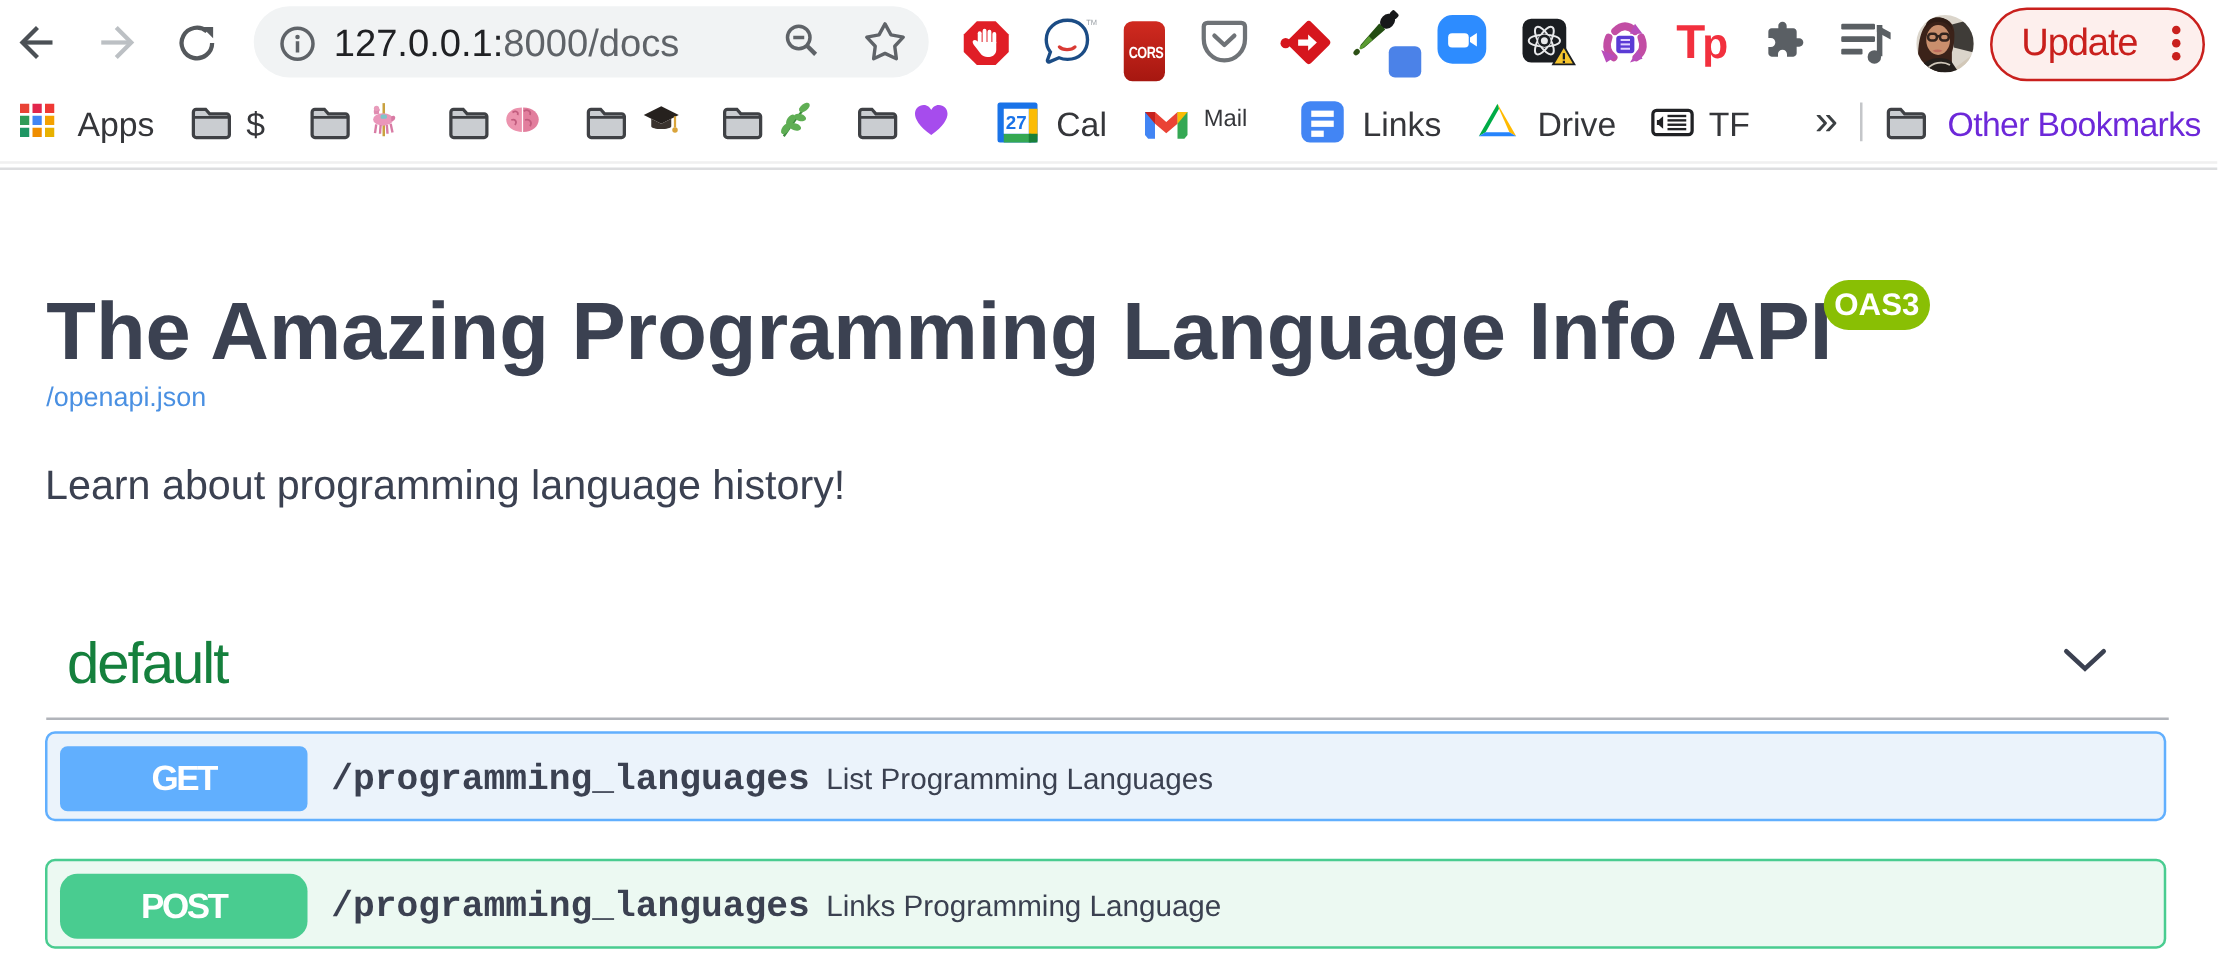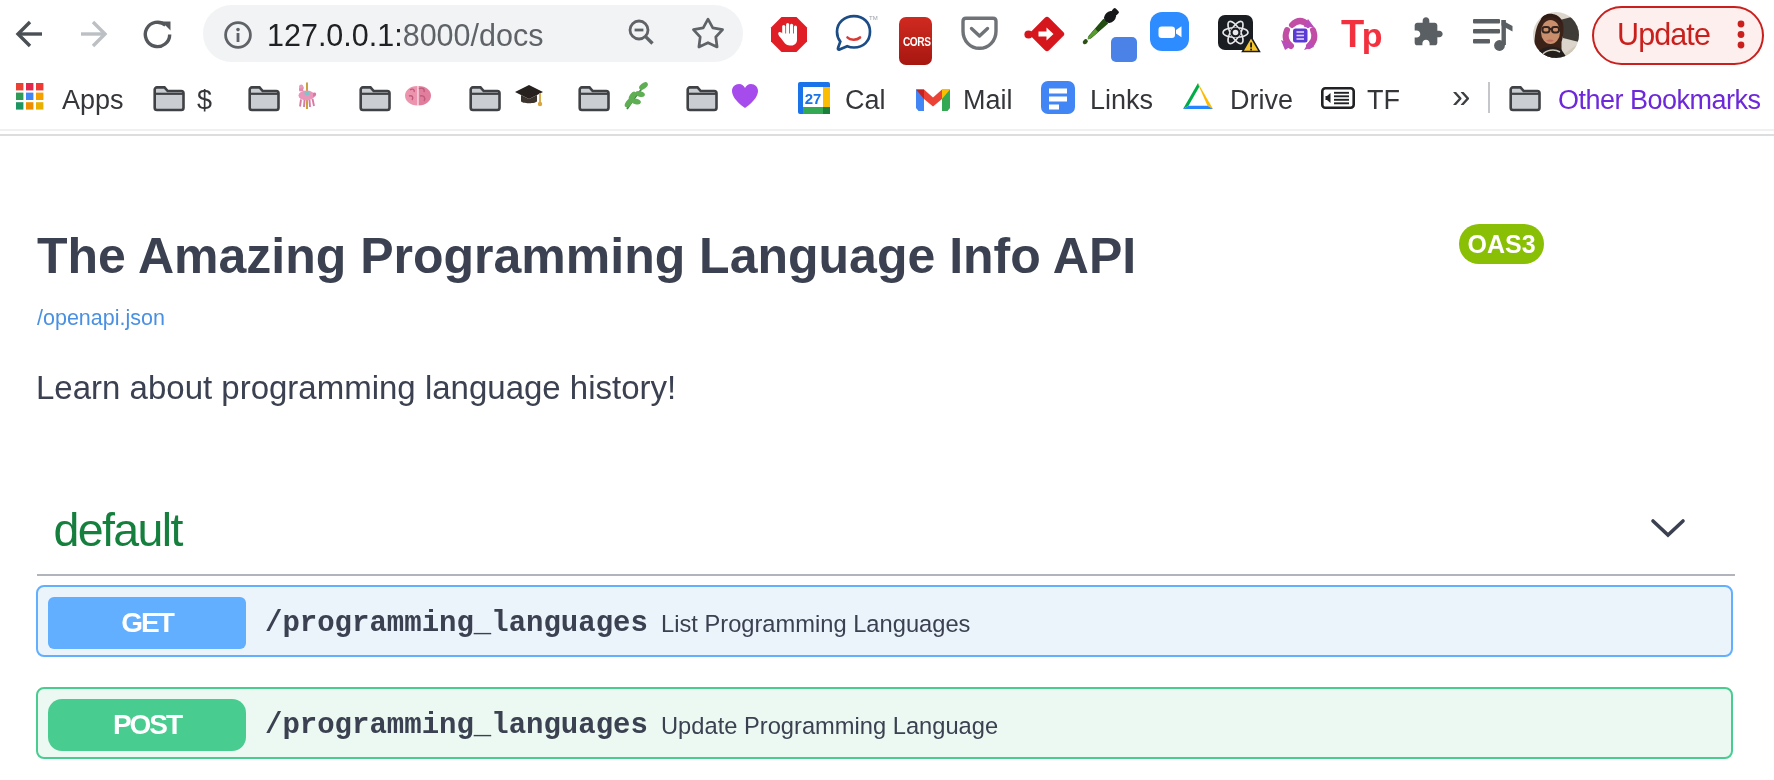--- a/index.html
+++ b/index.html
@@ -285,21 +285,21 @@
 </svg>
 <div class="abs" style="left:845px;top:85px;font-size:27px;color:#35363a">Cal</div>
 
 <svg style="left:916px;top:86px" width="34" height="25" viewBox="0 0 34 25">
  <polygon points="0,3.5 8,3.5 8,25 2.5,25 0,22" fill="#4285f4"></polygon>
  <polygon points="26,3.5 34,3.5 34,22 31.5,25 26,25" fill="#34a853"></polygon>
  <polygon points="8,3.5 17,11.5 26,3.5 26,13 17,20.5 8,13" fill="#ea4335"></polygon>
  <polygon points="26,3.5 34,3.5 26,13" fill="#fbbc04"></polygon>
  <polygon points="0,3.5 8,3.5 8,13" fill="#c5221f"></polygon>
 </svg>
-<div class="abs" style="left:963px;top:85px;font-size:27px;color:#35363a">Mail</div>
+<div class="abs" style="left:963px;top:85px;font-size:19px;color:#35363a">Mail</div>
 
 <svg style="left:1041px;top:81px" width="34" height="33" viewBox="0 0 34 33">
  <rect width="34" height="33" rx="7" fill="#4285f4"></rect>
  <rect x="8" y="7.5" width="18" height="5" fill="#fff"></rect>
  <rect x="8" y="15.5" width="18" height="5" fill="#fff"></rect>
  <rect x="8" y="23.5" width="10" height="5" fill="#fff"></rect>
 </svg>
 <div class="abs" style="left:1090px;top:85px;font-size:27px;color:#35363a">Links</div>
 
 <svg style="left:1183px;top:83px" width="30" height="27" viewBox="0 0 30 27">
@@ -326,33 +326,33 @@
 <div class="abs" style="left:1488px;top:82px;width:2px;height:31px;background:#c4c6c9"></div>
 
 <svg style="left:1508px;top:84px" width="34" height="26" viewBox="0 0 34 26">
     <use href="#fold"></use>
   </svg>
 <div class="abs" style="left:1558px;top:85px;font-size:27px;letter-spacing:-0.5px;color:#6d28d9">Other Bookmarks</div>
 
 <div class="abs" style="left:0;top:129px;width:1774px;height:1.5px;background:#f0f0f0"></div>
 <div class="abs" style="left:0;top:133.5px;width:1774px;height:2.5px;background:#dcdddf"></div>
 
-<div class="abs" style="left:37px;top:227px;font-size:50px;font-weight:bold;color:#3b4151;letter-spacing:0px;white-space:pre">The Amazing Programming Language Info API</div>
+<div class="abs" style="left:37px;top:227px;font-size:65px;font-weight:bold;color:#3b4151;letter-spacing:0px;white-space:pre">The Amazing Programming Language Info API</div>
 <div class="abs" style="left:1470px;top:224px;width:65px;height:40px;border-radius:20px;background:#7d8492;color:#fff;font-weight:bold;font-size:25px;text-align:center;line-height:40px">1.0</div>
 <div class="abs" style="left:1459px;top:224px;width:85px;height:40px;border-radius:20px;background:#89bf04;color:#fff;font-weight:bold;font-size:25px;text-align:center;line-height:40px">OAS3</div>
 <div class="abs" style="left:37px;top:306px;font-size:21.5px;color:#4a90e2">/openapi.json</div>
 <div class="abs" style="left:36px;top:369px;font-size:33px;color:#3b4151">Learn about programming language history!</div>
 
 <div class="abs" style="left:53.5px;top:503px;font-size:46.5px;font-weight:normal;color:#15803d;letter-spacing:-1.6px">default</div>
 <svg style="left:1651px;top:519px" width="34" height="20" viewBox="0 0 34 20">
  <path d="M2 2 L17 16 L32 2" stroke="#3b4151" stroke-width="3.6" fill="none" stroke-linecap="round"></path>
 </svg>
 <div class="abs" style="left:37px;top:574px;width:1698px;height:1.5px;background:#b1b4ba"></div>
 
 <div class="abs" style="left:36px;top:585px;width:1697px;height:72px;background:#ebf3fb;border:2px solid #61affe;border-radius:8px;box-sizing:border-box"></div>
 <div class="abs" style="left:48px;top:597px;width:198px;height:52px;background:#61affe;border-radius:6px;color:#fff;font-weight:bold;font-size:28px;letter-spacing:-2px;text-align:center;line-height:52px">GET</div>
 <div class="abs" style="left:265px;top:607px;font-size:29px;font-weight:bold;font-family:'Liberation Mono',monospace;color:#3b4151">/programming_languages</div>
 <div class="abs" style="left:661px;top:611px;font-size:23.7px;color:#3b4151">List Programming Languages</div>
 
 <div class="abs" style="left:36px;top:687px;width:1697px;height:72px;background:#ecf9f2;border:2px solid #49cc90;border-radius:8px;box-sizing:border-box"></div>
 <div class="abs" style="left:48px;top:699px;width:198px;height:52px;background:#49cc90;border-radius:14px;color:#fff;font-weight:bold;font-size:28px;letter-spacing:-2px;text-align:center;line-height:52px">POST</div>
 <div class="abs" style="left:265px;top:709px;font-size:29px;font-weight:bold;font-family:'Liberation Mono',monospace;color:#3b4151">/programming_languages</div>
-<div class="abs" style="left:661px;top:713px;font-size:23.7px;color:#3b4151">Update Programming Language</div>
+<div class="abs" style="left:661px;top:713px;font-size:23.7px;color:#3b4151">Links Programming Language</div>
 
 </body></html>

